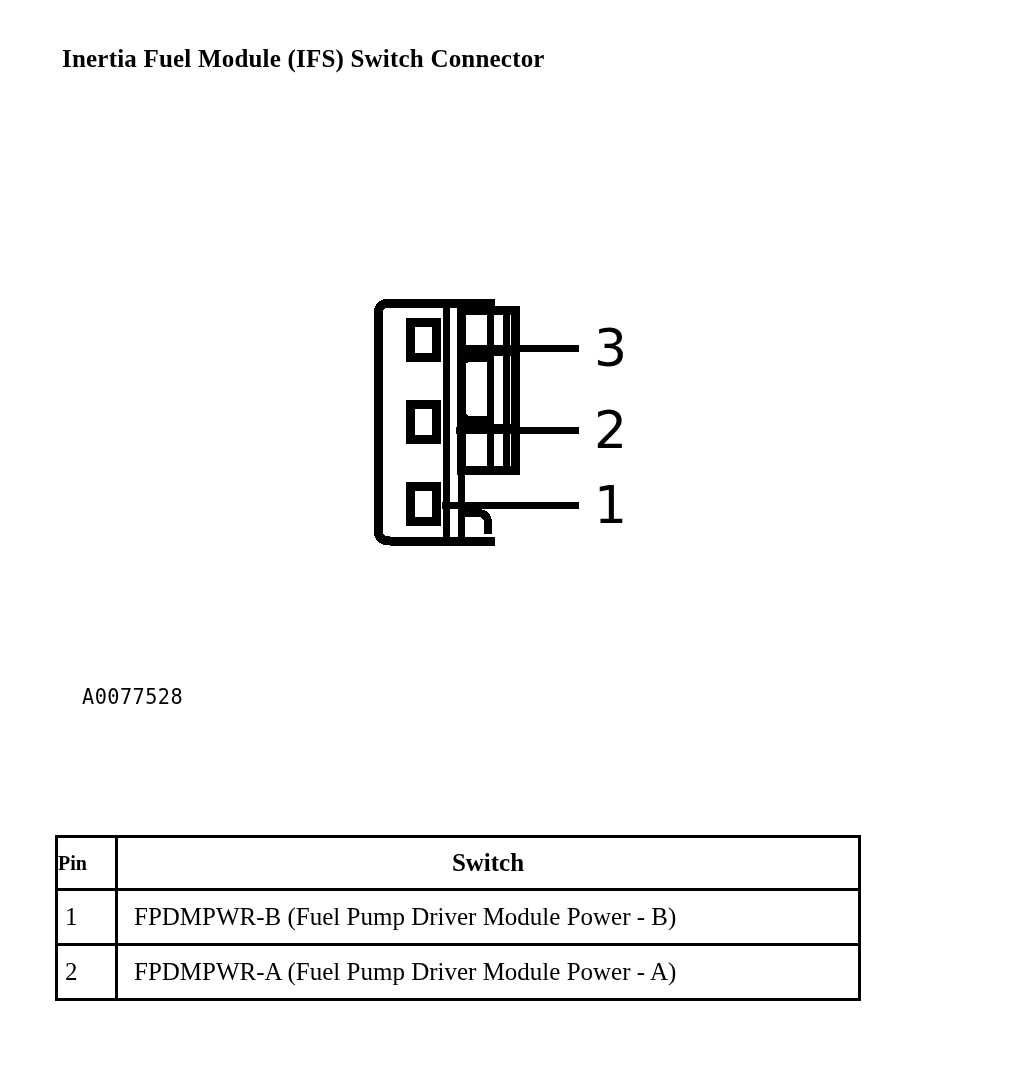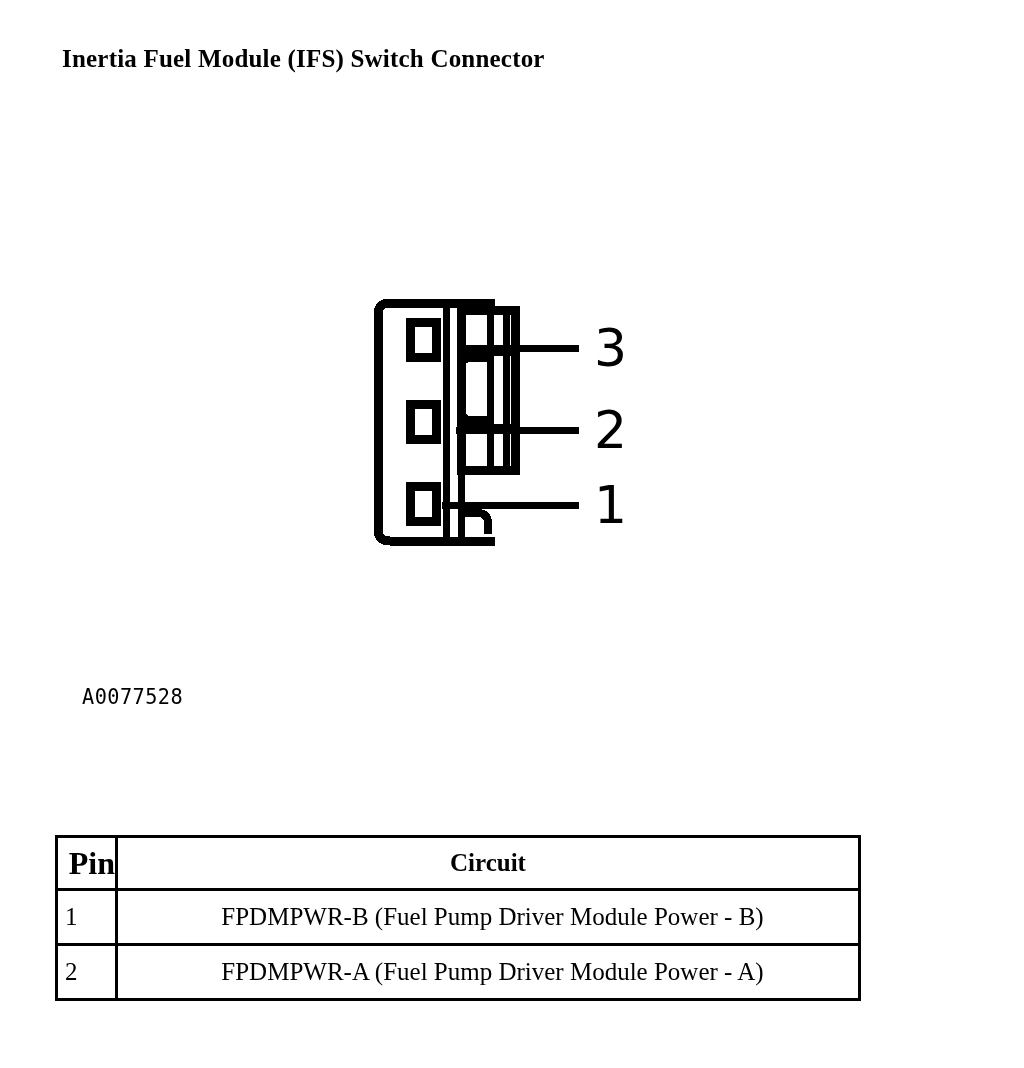--- a/index.html
+++ b/index.html
@@ -94,33 +94,33 @@
     vertical-align: middle;
   }
   table.pin-table col.col-pin { width: 60px; }
   table.pin-table th.th-pin,
   table.pin-table th.th-circuit {
     font-weight: bold;
     text-align: center;
     height: 50px;
   }
   table.pin-table th.th-pin {
-    text-align: right;
-    font-size: 32px;
+    text-align: left;
+    font-size: 20px;
   }
   table.pin-table td.td-pin {
     height: 52px;
     text-align: left;
     padding-left: 7px;
     font-weight: normal;
   }
   table.pin-table td.td-circuit {
     height: 52px;
-    text-align: center;
-    padding-left: 9px;
+    text-align: left;
+    padding-left: 16px;
     white-space: nowrap;
     font-weight: normal;
   }
 </style>
 </head>
 <body>
 
 <div id="page-title">Inertia Fuel Module (IFS) Switch Connector</div>
 
 <div id="connector-figure">
@@ -163,21 +163,21 @@
 
 <div id="pin-table-wrap">
   <table class="pin-table">
     <colgroup>
       <col class="col-pin">
       <col class="col-circuit">
     </colgroup>
     <thead>
       <tr>
         <th class="th-pin">Pin</th>
-        <th class="th-circuit">Circuit</th>
+        <th class="th-circuit">Switch</th>
       </tr>
     </thead>
     <tbody>
       <tr>
         <td class="td-pin">1</td>
         <td class="td-circuit">FPDMPWR-B (Fuel Pump Driver Module Power - B)</td>
       </tr>
       <tr>
         <td class="td-pin">2</td>
         <td class="td-circuit">FPDMPWR-A (Fuel Pump Driver Module Power - A)</td>

